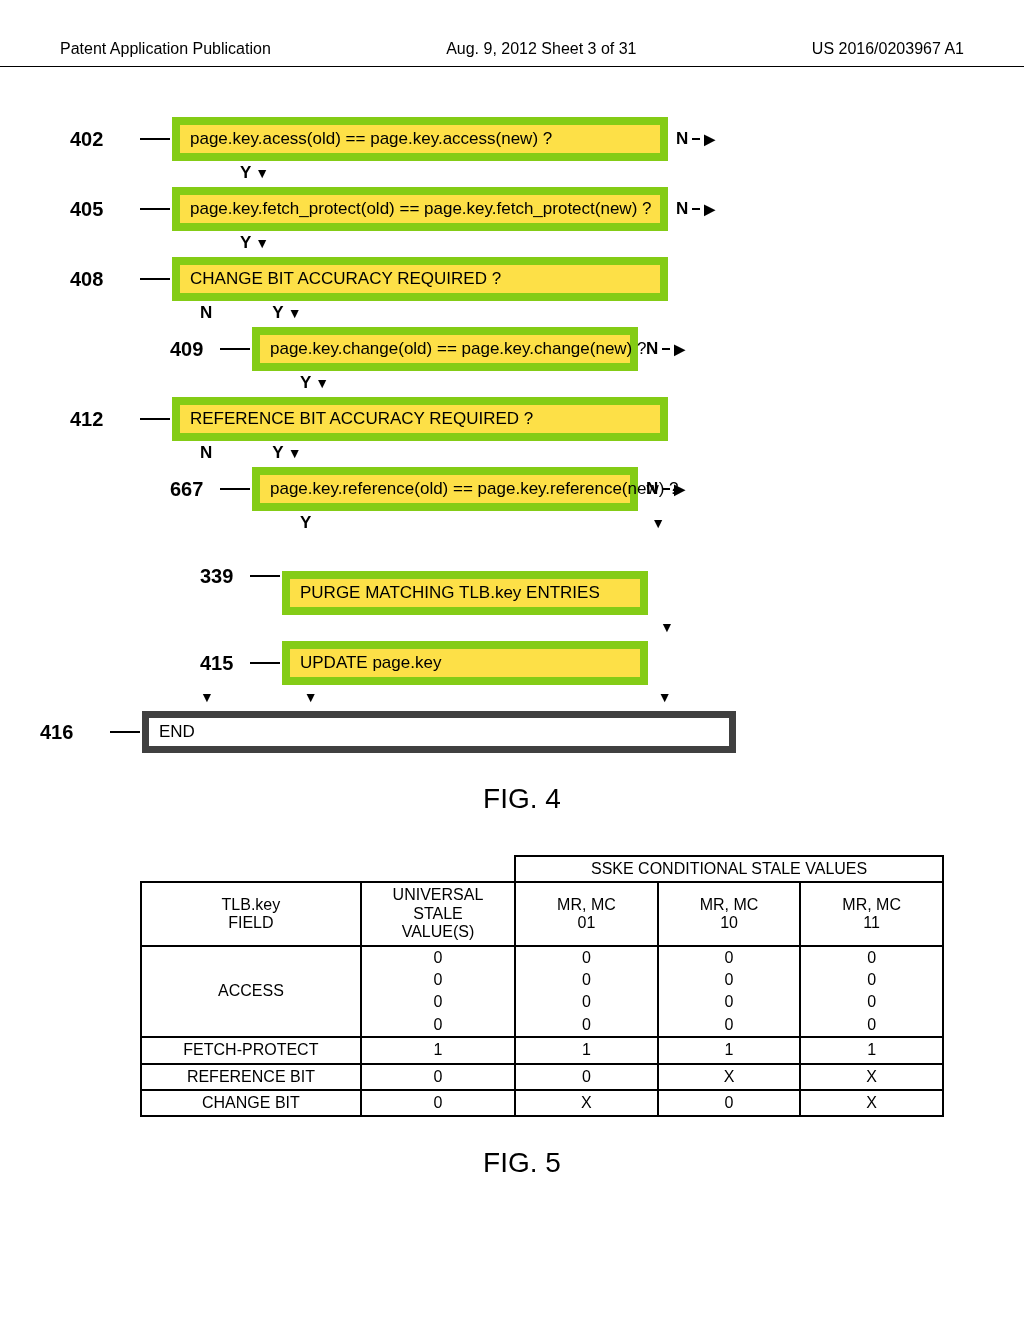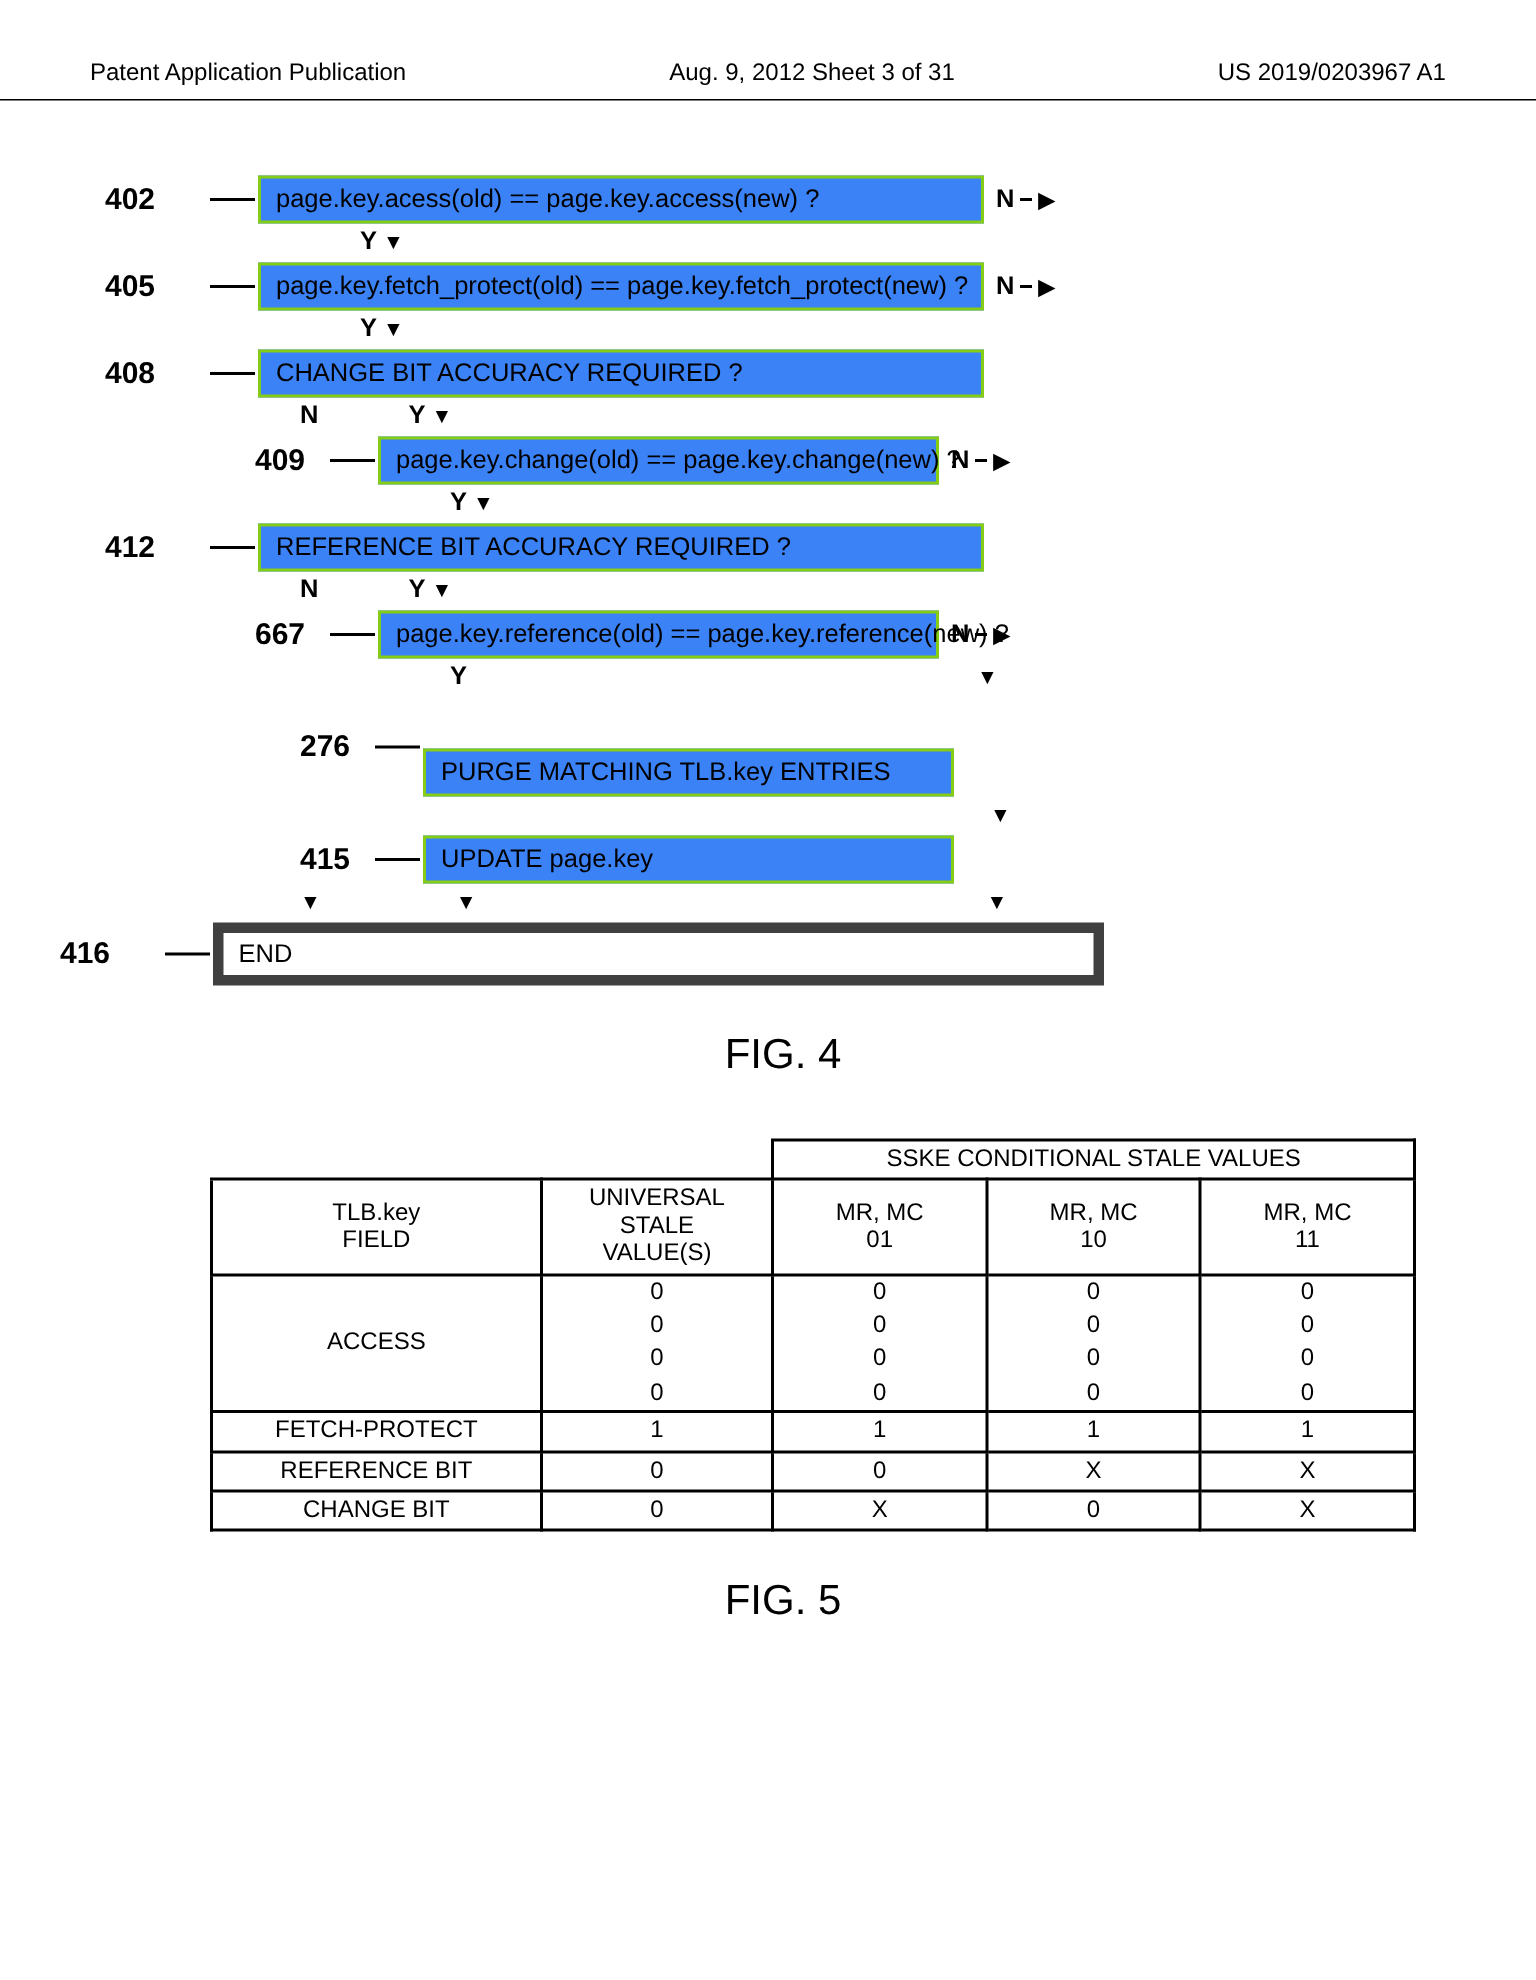--- a/index.html
+++ b/index.html
@@ -39,23 +39,23 @@
     left: -70px;
     font-weight: bold;
     font-size: 20px;
   }
   .leader {
     width: 30px;
     border-top: 2px solid #000;
     margin-right: 2px;
   }
   .box {
-    border: 2px solid #84cc16;
+    border: 8px solid #84cc16;
     padding: 4px 10px;
-    background: #3b82f6;
+    background: #fde047;
     white-space: nowrap;
   }
   .box-wide {
     width: 460px;
   }
   .box-med {
     width: 350px;
   }
   .n-out {
     margin-left: 8px;
@@ -121,21 +121,21 @@
   .subcell div {
     padding: 2px 0;
   }
 </style>
 </head>
 <body>
 
 <div class="page-header">
   <span>Patent Application Publication</span>
   <span>Aug. 9, 2012  Sheet 3 of 31</span>
-  <span>US 2019/0203967 A1</span>
+  <span>US 2016/0203967 A1</span>
 </div>
 
 <div class="content">
 
   <div class="flow">
 
     <div class="row">
       <span class="ref">402</span>
       <span class="leader"></span>
       <span class="box box-wide">page.key.acess(old) == page.key.access(new) ?</span>
@@ -211,21 +211,21 @@
         <span class="dash"></span>
           <span class="arrow-r">▶</span>
       </span>
     </div>
     <div class="yn-row">
       <span style="margin-left:160px;">Y</span>
       <span style="margin-left:340px;" class="down-arrow">▼</span>
     </div>
 
     <div class="row indent2">
-      <span class="ref" style="left:-50px;">276</span>
+      <span class="ref" style="left:-50px;">339</span>
       <span class="leader"></span>
       <span class="box" style="width:330px;margin-top:34px;">PURGE MATCHING TLB.key ENTRIES</span>
     </div>
     <div class="yn-row">
       <span style="margin-left:520px;" class="down-arrow">▼</span>
     </div>
 
     <div class="row indent2">
       <span class="ref" style="left:-50px;">415</span>
       <span class="leader"></span>

